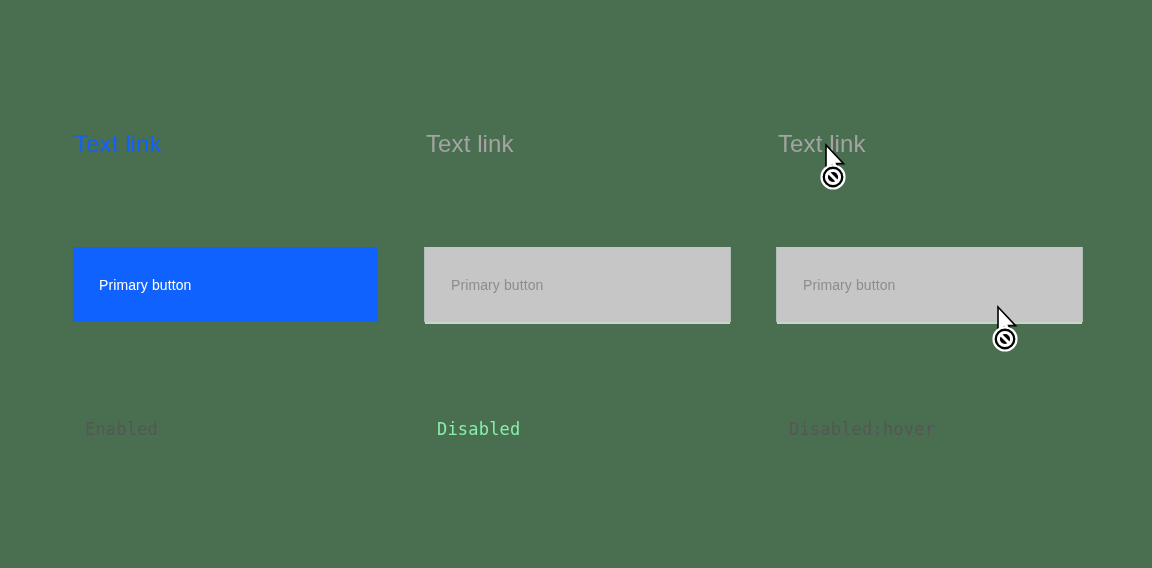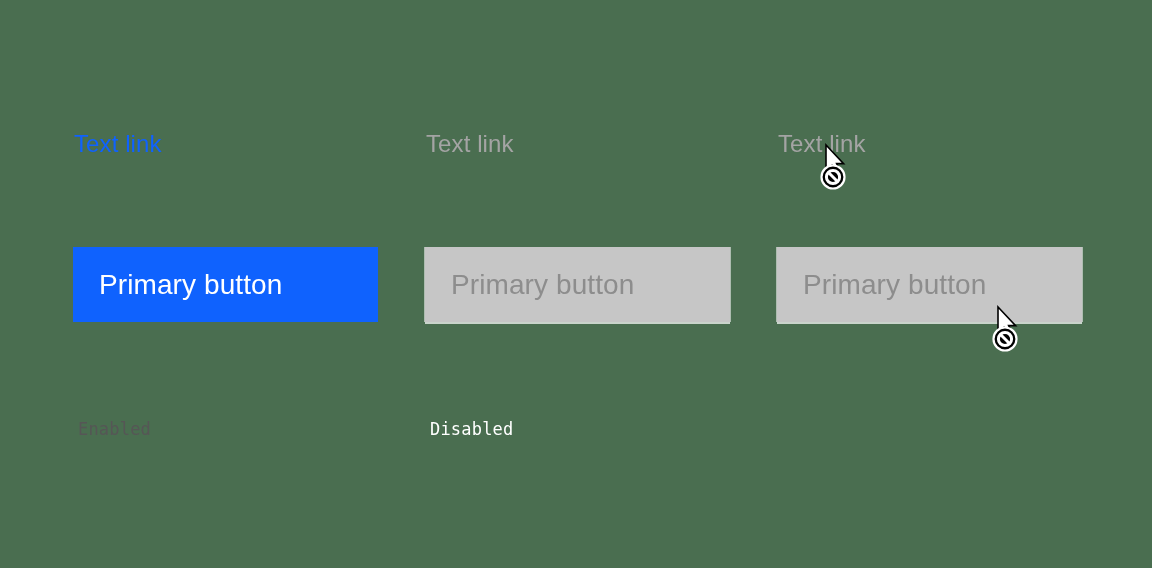--- a/index.html
+++ b/index.html
@@ -36,36 +36,36 @@
   .primary-button {
     position: absolute;
     top: 247px;
     left: 0;
     width: 305px;
     height: 75px;
     border: none;
     text-align: left;
     padding: 0 0 0 26px;
     font-family: inherit;
-    font-size: 28px;
+    font-size: 14px;
     font-weight: 400;
     letter-spacing: 0.1px;
     cursor: pointer;
   }
   .primary-button.disabled {
     cursor: not-allowed;
     box-shadow: -1px 0 0 rgba(255,255,255,0.55),
                  1px 0 0 rgba(255,255,255,0.55),
                  0 2px 0 rgba(255,255,255,0.7);
   }
 
   .state-label {
     position: absolute;
     top: 419px;
-    left: 5px;
+    left: 12px;
     font-family: "DejaVu Sans Mono", "Liberation Mono", monospace;
     font-size: 17px;
     font-weight: 400;
     letter-spacing: 0.2px;
   }
 
   .cursor {
     position: absolute;
     width: 36px;
     height: 48px;
@@ -81,26 +81,27 @@
 
   <div class="column col-0">
     <a class="text-link" href="#" style="color: rgb(15, 98, 254);">Text link</a>
     <button class="primary-button" style="background-color: rgb(15, 98, 254); color: rgb(255, 255, 255);">Primary button</button>
     <div class="state-label" style="color: rgb(86, 86, 86);">Enabled</div>
   </div>
 
   <div class="column col-1">
     <a class="text-link" style="color: rgb(164, 164, 164);">Text link</a>
     <button class="primary-button disabled" style="background-color: rgb(198, 198, 198); color: rgb(141, 141, 141);">Primary button</button>
-    <div class="state-label" style="color: #ffffff;">Disabled</div>
+    <div class="state-label" style="color: #86efac;">Disabled</div>
   </div>
 
   <div class="column col-2">
     <a class="text-link" style="color: rgb(164, 164, 164);">Text link</a>
     <button class="primary-button disabled" style="background-color: rgb(198, 198, 198); color: rgb(141, 141, 141);">Primary button</button>
+    <div class="state-label" style="color: rgb(86, 86, 86);">Disabled:hover</div>
   </div>
 
   <div class="cursor cursor-link">
     <svg width="36" height="48" viewBox="0 0 36 46" xmlns="http://www.w3.org/2000/svg">
       <path d="M7 1 L7 27 L13 21.4 L17 30 L21.6 28 L17.6 19.6 L24.6 19.6 Z" fill="#ffffff" stroke="#000000" stroke-width="1.6"></path>
       <circle cx="14" cy="33" r="11.5" fill="#000000" stroke="#ffffff" stroke-width="2.2"></circle>
       <circle cx="14" cy="33" r="6.6" fill="none" stroke="#ffffff" stroke-width="3"></circle>
       <line x1="8.8" y1="27.8" x2="19.2" y2="38.2" stroke="#ffffff" stroke-width="3"></line>
     </svg>
   </div>

